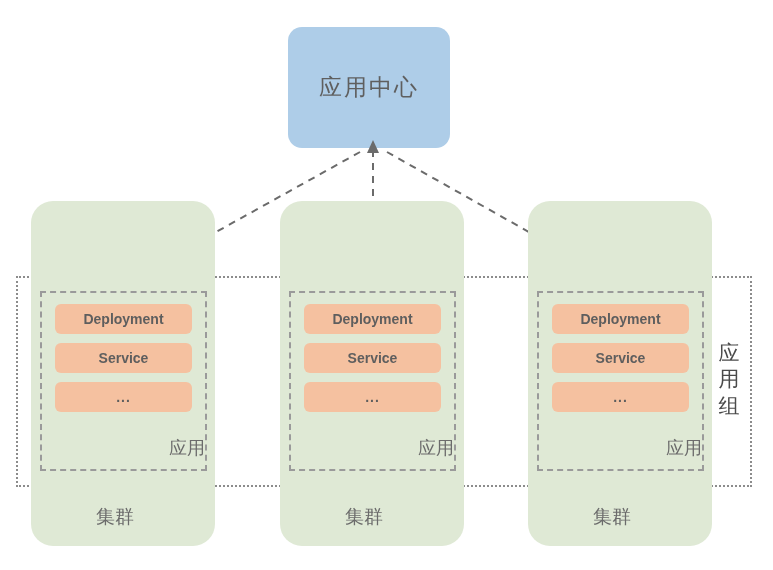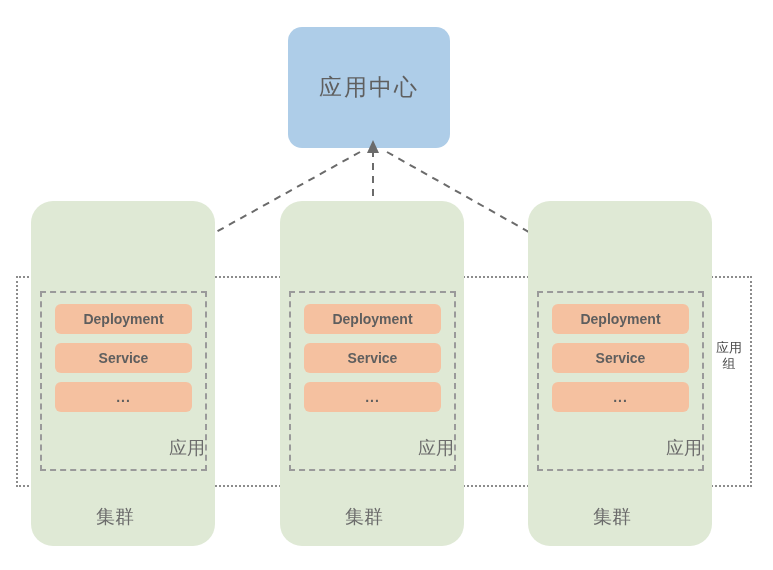--- a/index.html
+++ b/index.html
@@ -48,21 +48,21 @@
     border: 2px dotted #8c8c8c;
     box-sizing: border-box;
     background: transparent;
   }
   .app-group-label {
     position: absolute;
     left: 716px;
     top: 340px;
     width: 26px;
     color: #4a4a4a;
-    font-size: 13px;
+    font-size: 21px;
     line-height: 1.25;
     text-align: center;
   }
 
   
   .cluster {
     position: absolute;
     top: 201px;
     width: 184px;
     height: 345px;

